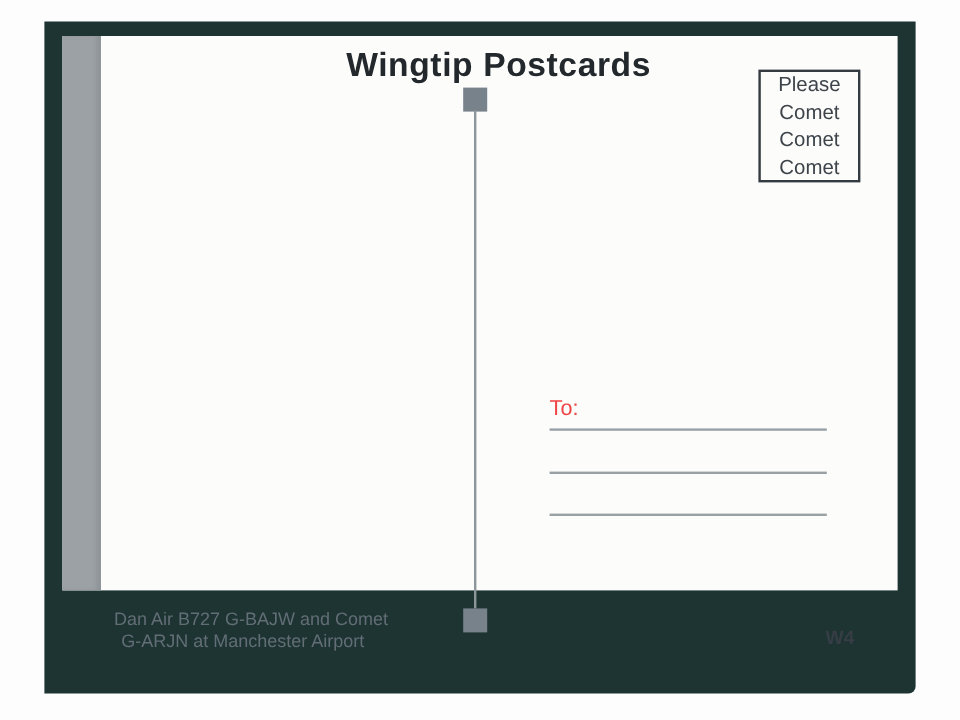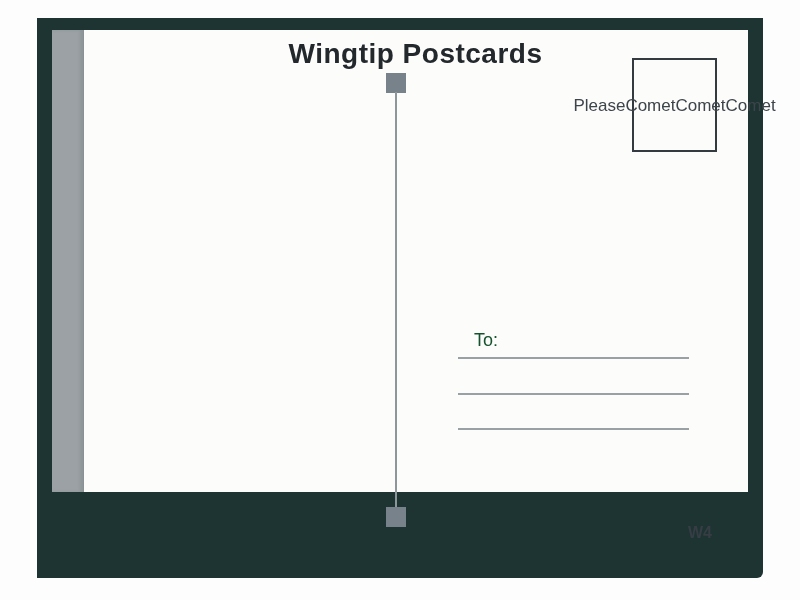--- a/index.html
+++ b/index.html
@@ -67,35 +67,34 @@
   }
   .stamp-box {
     position: absolute;
     left: 580px;
     top: 28px;
     width: 85px;
     height: 94px;
     border: 2px solid #343b40;
     box-sizing: border-box;
     display: flex;
-    flex-direction: row;
-    justify-content: center;
+    flex-direction: column;
+    justify-content: space-between;
     align-items: center;
     text-align: center;
     font-size: 17px;
     line-height: 21px;
     color: #3d444a;
   }
   .to-label {
     position: absolute;
     left: 406px;
     top: 300px;
     font-size: 18px;
-    color: #14532d;
-    margin-left: 16px;
+    color: #ef4444;
   }
   .addr-line {
     position: absolute;
     left: 406px;
     width: 231px;
     height: 0;
     border-top: 2px solid #99a1a5;
   }
   .addr-line-1 { top: 327px; }
   .addr-line-2 { top: 363px; }
@@ -137,17 +136,21 @@
 
     <div class="sq sq-top"></div>
     <div class="divider"></div>
     <div class="sq sq-bottom"></div>
 
     <div class="to-label">To:</div>
     <div class="addr-line addr-line-1"></div>
     <div class="addr-line addr-line-2"></div>
     <div class="addr-line addr-line-3"></div>
 
+    <div class="caption">
+      <div>Dan Air B727 G-BAJW and Comet</div>
+      <div class="cap2">G-ARJN at Manchester Airport</div>
+    </div>
 
     <div class="code">W4</div>
 
   </div>
 </div>
 
 </body></html>

